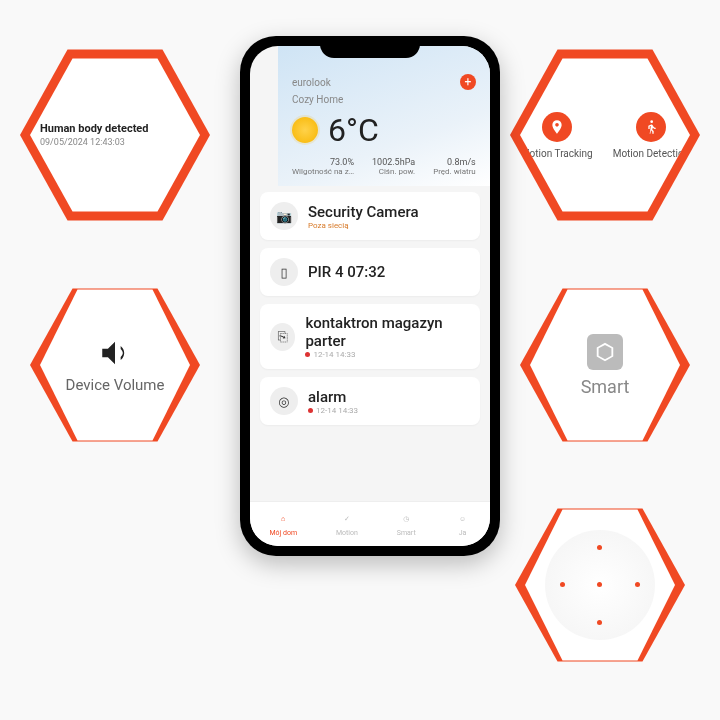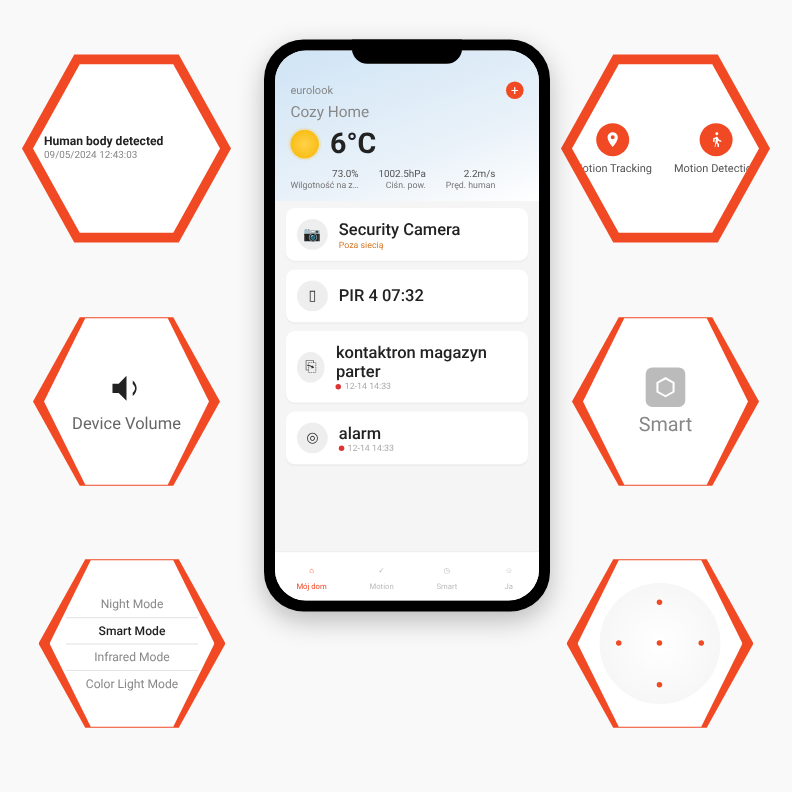--- a/index.html
+++ b/index.html
@@ -55,27 +55,27 @@
   .dot.t{left:52px;top:15px;}
   .dot.b{left:52px;top:90px;}
   .dot.l{left:15px;top:52px;}
   .dot.r{left:90px;top:52px;}
 
   
   .phone{position:absolute;left:240px;top:36px;width:240px;height:500px;background:#000;border-radius:36px;padding:10px;box-shadow:0 8px 24px rgba(0,0,0,.25);}
   .screen{width:100%;height:100%;border-radius:28px;background:#f5f5f5;overflow:hidden;position:relative;display:flex;flex-direction:column;}
   .notch{position:absolute;top:0;left:50%;transform:translateX(-50%);width:100px;height:22px;background:#000;border-radius:0 0 14px 14px;z-index:5;}
 
-  .top-area{background:linear-gradient(160deg,#cfe4f5 0%,#eaf2f9 65%,#ffffff 100%);padding:28px 14px 10px 14px;}
+  .top-area{background:linear-gradient(160deg,#cfe4f5 0%,#eaf2f9 65%,#ffffff 100%);padding:28px 14px 10px 14px;margin-left:28px;}
   .brand-row{display:flex;justify-content:space-between;align-items:center;font-size:10px;color:#888;}
   .plus{width:16px;height:16px;border-radius:50%;background:#f04923;color:#fff;display:flex;align-items:center;justify-content:center;font-size:12px;line-height:1;}
-  .home-lbl{font-size:14px;color:#888;margin-top:4px;}
+  .home-lbl{font-size:10px;color:#888;margin-top:4px;}
   .weather-row{display:flex;align-items:center;gap:10px;margin-top:6px;}
   .sun{width:26px;height:26px;border-radius:50%;background:radial-gradient(circle,#ffd24a,#f7b500);box-shadow:0 0 0 2px rgba(247,181,0,.15);}    
-  .temp{font-size:26px;font-weight:700;color:#222;}
+  .temp{font-size:32px;font-weight:400;color:#222;}
   .metrics{display:flex;gap:18px;margin-top:8px;font-size:8px;color:#777;text-align:right;}
   .metrics .m-val{font-size:9px;color:#555;}
 
   .tab-row{background:#fff;padding:10px 14px 8px;display:flex;gap:14px;font-size:11px;border-bottom:1px solid #eee;}
   .tab-active{color:#000;font-weight:600;}
   .tab-inactive{color:#bbb;}
 
   .dev-list{flex:1;background:#f5f5f5;padding:6px 10px;overflow:hidden;}
   .dev{background:#fff;border-radius:8px;padding:10px;display:flex;align-items:center;gap:10px;margin-bottom:8px;box-shadow:0 1px 2px rgba(0,0,0,.04);}    
   .dev-icon{width:28px;height:28px;border-radius:50%;background:#eee;display:flex;align-items:center;justify-content:center;font-size:13px;}
@@ -112,32 +112,20 @@
         <svg viewBox="0 0 24 24" width="34" height="34">
               <path fill="#222" d="M3 9v6h4l5 5V4L7 9H3z"></path>
               <path fill="#222" d="M16 7c1.5 1.2 2.5 3 2.5 5s-1 3.8-2.5 5v-2.2c.9-.8 1.5-1.8 1.5-2.8s-.6-2-1.5-2.8V7z"></path>
             </svg>
       </span>
       <div class="vol-label">Device Volume</div>
     </div>
       </div>
   </div>
 
-  <div class="hex small" id="hex-modes">
-    <div class="hex-pad">
-        <div class="hex-inner">
-      <div class="modes" id="modes-list">
-            <div>Night Mode</div>
-            <div class="active">Smart Mode</div>
-            <div>Infrared Mode</div>
-            <div>Color Light Mode</div>
-          </div>
-    </div>
-      </div>
-  </div>
 
   <div class="hex" id="hex-motion">
     <div class="hex-pad">
         <div class="hex-inner big">
       <div class="motion-wrap">
         <div class="motion-col">
           <span class="motion-icon">
             <svg viewBox="0 0 24 24">
                   <path d="M12 2C8 2 5 5 5 9c0 5 7 13 7 13s7-8 7-13c0-4-3-7-7-7zm0 9.5A2.5 2.5 0 1112 6a2.5 2.5 0 010 5.5z"></path>
                 </svg>
@@ -202,22 +190,22 @@
         <div class="metrics" id="metrics">
             <div>
               <div class="m-val">73.0%</div>
               <div>Wilgotność na z…</div>
             </div>
             <div>
               <div class="m-val">1002.5hPa</div>
               <div>Ciśn. pow.</div>
             </div>
             <div>
-              <div class="m-val">2.2m/s</div>
-              <div>Pręd. human</div>
+              <div class="m-val">0.8m/s</div>
+              <div>Pręd. wiatru</div>
             </div>
           </div>
       </div>
 
 
       <div class="dev-list" id="dev-list">
           <div class="dev">
             <div class="dev-icon">📷</div>
             <div>
               <div class="dev-name">Security Camera</div>

